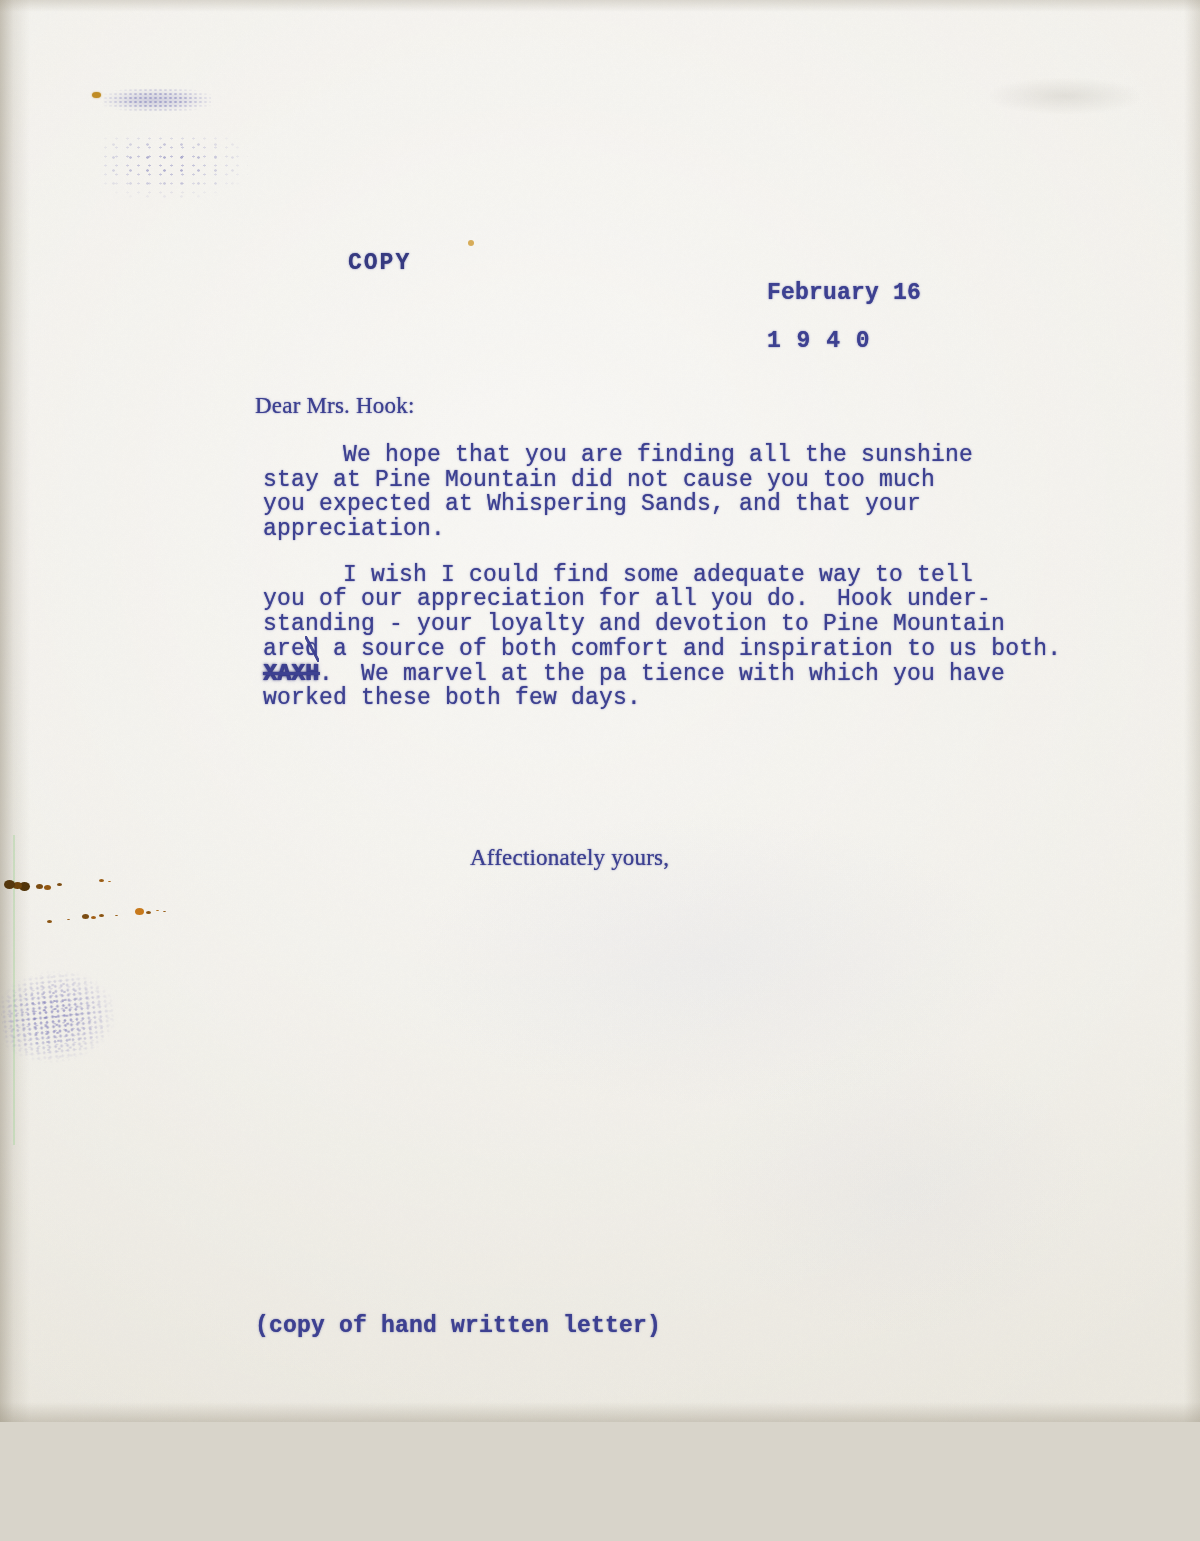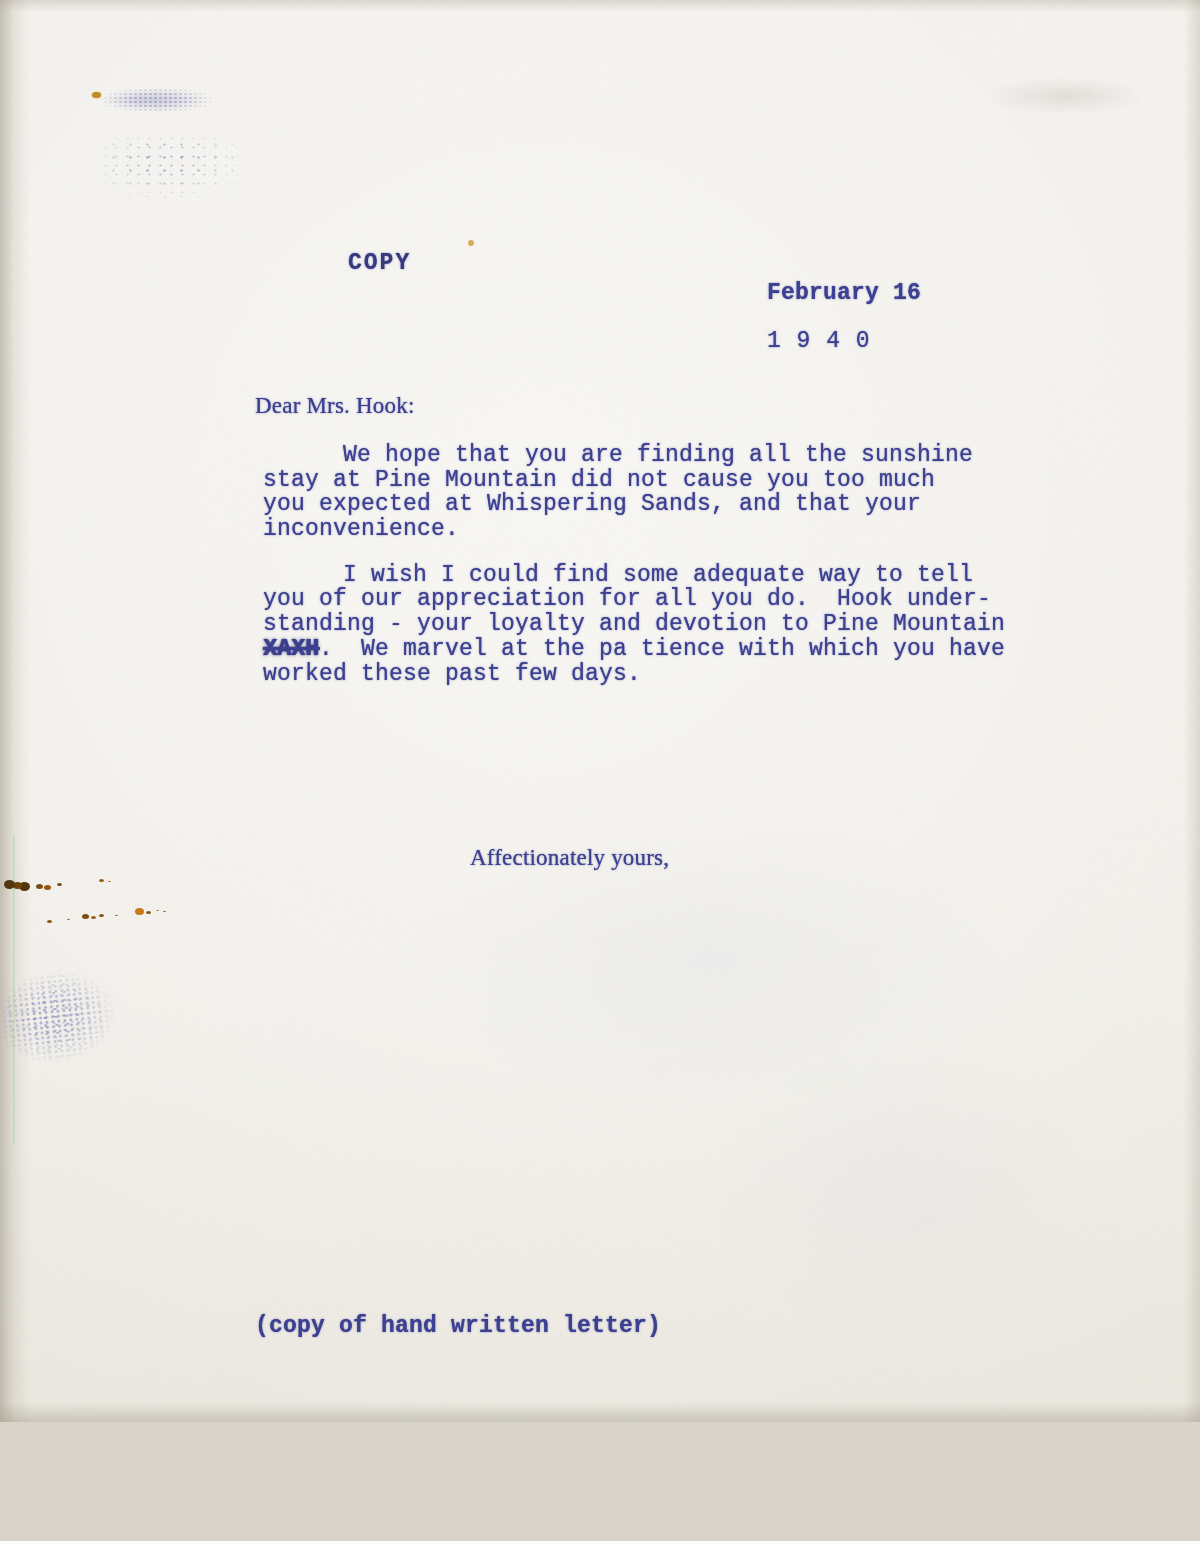--- a/index.html
+++ b/index.html
@@ -30,21 +30,21 @@
     background:rgba(168,214,158,.45);}
 
   
   .txt{
     position:absolute;
     font-size:23px;line-height:25px;letter-spacing:.2px;white-space:pre;
     text-shadow:0 0 1px rgba(58,62,144,.85), 0 0 3px rgba(58,62,144,.28);
   }
   .copy-label{left:348px;top:251px;font-weight:bold;letter-spacing:2px;color:#33377f;}
   .date-1{left:767px;top:281px;font-weight:bold;}
-  .date-2{left:767px;top:329px;font-weight:normal;letter-spacing:1px;}
+  .date-2{left:767px;top:329px;font-weight:bold;letter-spacing:1px;}
   .salutation{left:255px;top:393px;font-family:Liberation Serif, serif;}
   .closing{left:470px;top:845px;font-family:Liberation Serif, serif;}
   .footnote{left:255px;top:1314px;font-weight:bold;}
 
   .letter-body{position:absolute;left:263px;top:443px;width:830px;
     font-size:23px;letter-spacing:.2px;
     text-shadow:0 0 1px rgba(58,62,144,.85), 0 0 3px rgba(58,62,144,.28);}
   .para{margin:0 0 21px 0;}
   .line{height:24.7px;line-height:24.7px;white-space:pre;}
   .line.first{padding-left:80px;}
@@ -158,28 +158,29 @@
   <div class="txt copy-label">COPY</div>
   <div class="txt date-1">February 16</div>
   <div class="txt date-2">1 9 4 0</div>
   <div class="txt salutation">Dear Mrs. Hook:</div>
 
   <div class="letter-body">
       <div class="para">
         <div class="line first"><span>We hope that you are finding all the sunshine</span></div>
         <div class="line"><span>stay at Pine Mountain did not cause you too much</span></div>
         <div class="line"><span>you expected at Whispering Sands, and that your</span></div>
-        <div class="line"><span>inconvenience.</span></div>
+        <div class="line"><span>appreciation.</span></div>
       </div>
       <div class="para">
         <div class="line first"><span>I wish I could find some adequate way to tell</span></div>
         <div class="line"><span>you of our appreciation for all you do.  Hook under-</span></div>
         <div class="line"><span>standing - your loyalty and devotion to Pine Mountain</span></div>
+        <div class="line"><span>are</span><span class="seg-slash">d</span><span> a source of both comfort and inspiration to us both.</span></div>
         <div class="line"><span class="seg-strike">XAXH</span><span>.  We marvel at the pa tience with which you have</span></div>
-        <div class="line"><span>worked these past few days.</span></div>
+        <div class="line"><span>worked these both few days.</span></div>
       </div>
     </div>
 
   <div class="txt closing">Affectionately yours,</div>
   <div class="txt footnote">(copy of hand written letter)</div>
 
   <div class="watermark">Pine Mountain SS KY 2018</div>
 
   <svg class="noise" width="1200" height="1541" xmlns="http://www.w3.org/2000/svg">
     <filter id="grain1">

